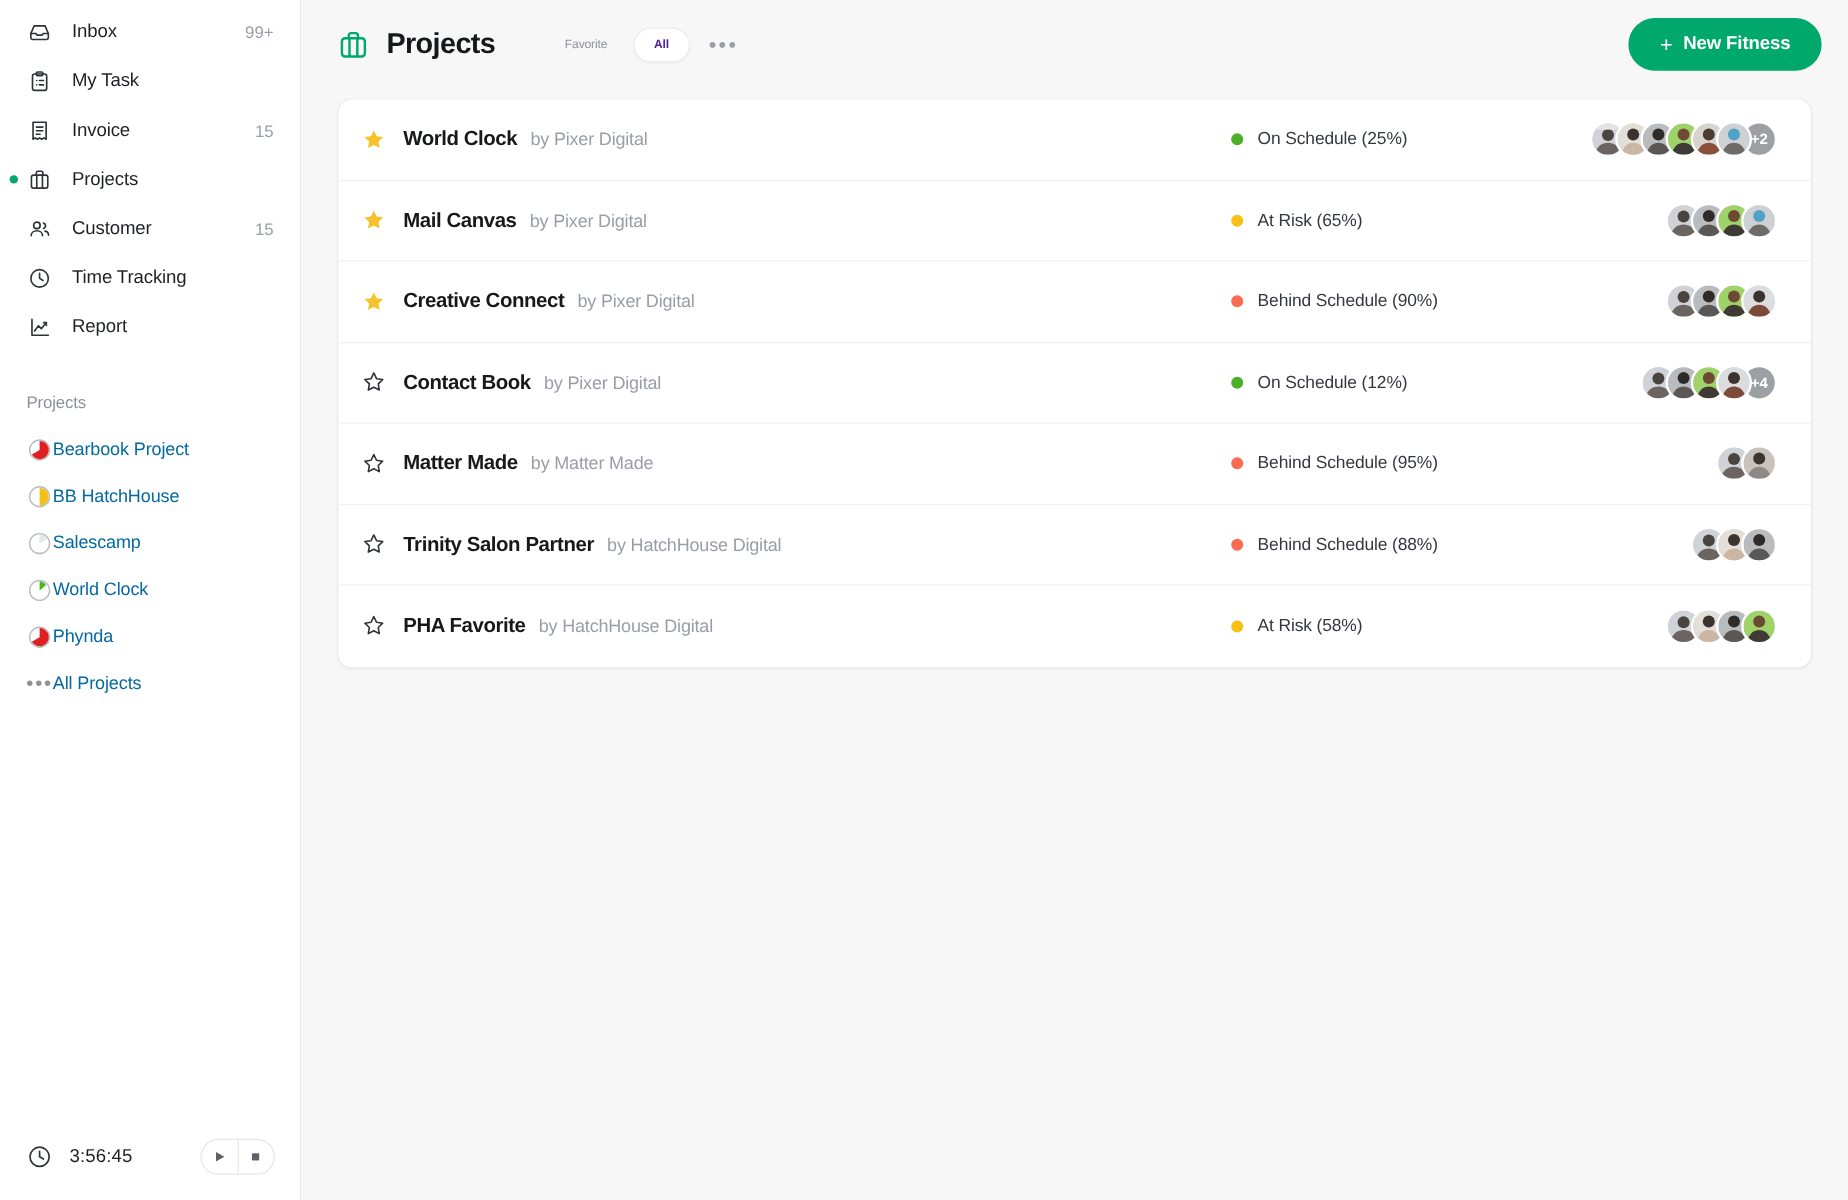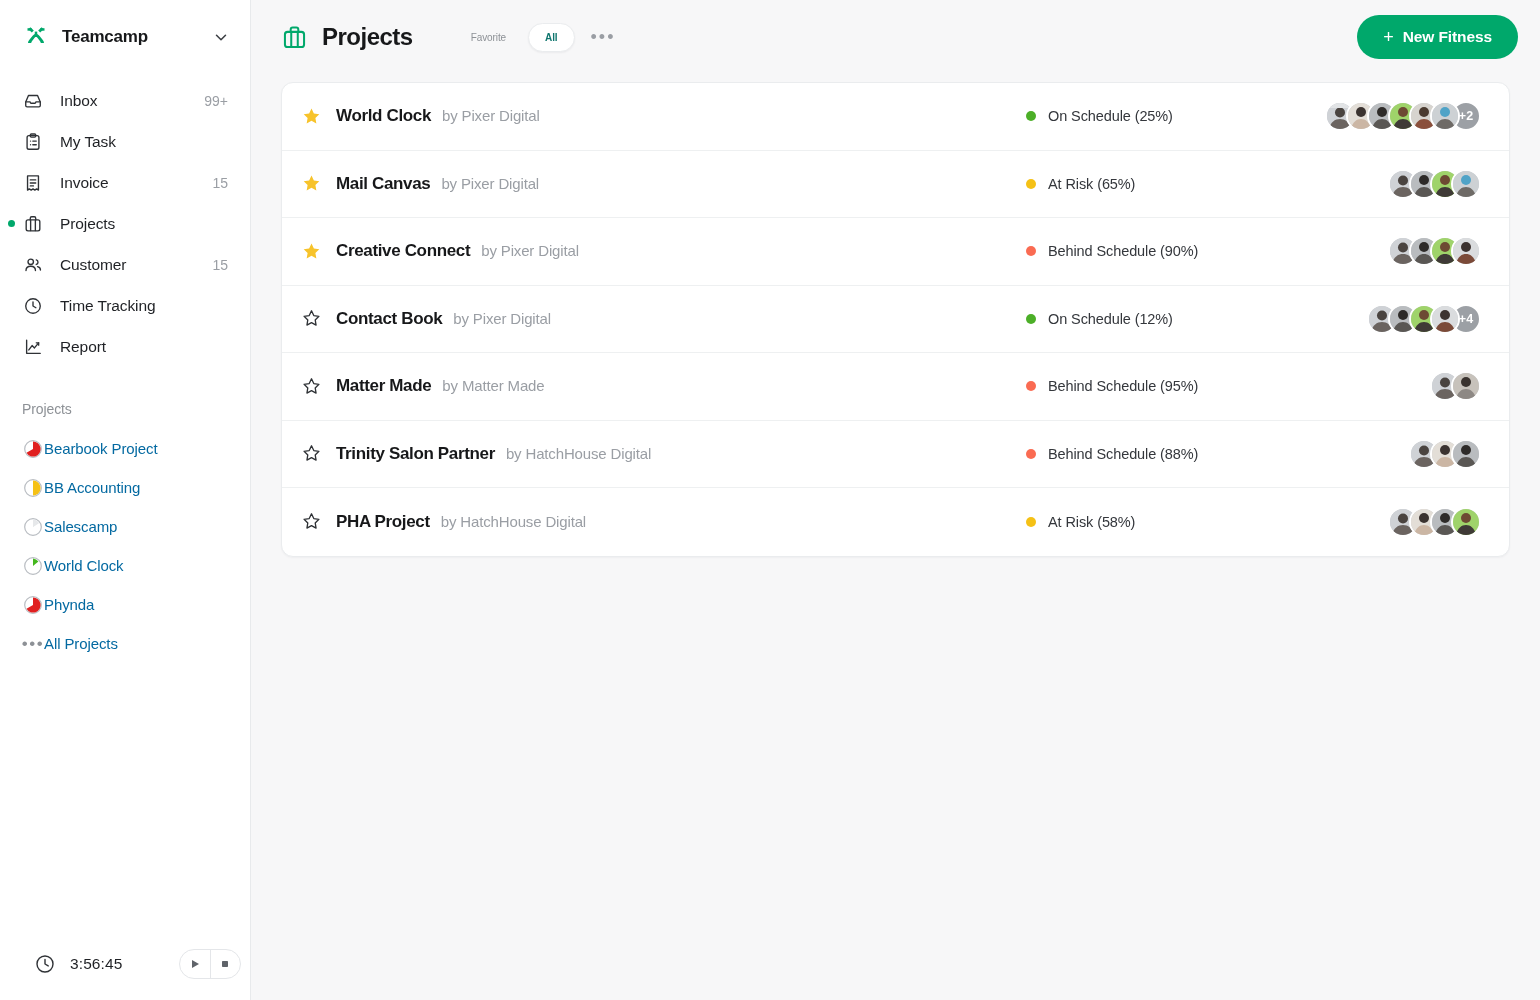--- a/index.html
+++ b/index.html
@@ -57,21 +57,21 @@
   .proj-item {
     display: flex; align-items: center;
     height: 39px; padding: 0 22px; cursor: pointer;
   }
   .proj-icon { width: 22px; height: 22px; flex: 0 0 22px; display:flex; align-items:center; justify-content:center;}
   .proj-label { font-size: 15px; color: #0369a1; letter-spacing: -0.1px; }
   .dots-icon { color: #8d9196; font-size: 17px; letter-spacing: 1.5px; line-height: 10px; }
 
   
   .timer-bar {
-    position: absolute; left: 12px; bottom: 0;
+    position: absolute; left: 0; bottom: 0;
     width: 251px; height: 72px;
     display: flex; align-items: center; padding: 0 22px;
   }
   .timer-clock { width: 22px; height: 22px; color: #2f3236; flex:0 0 22px;}
   .timer-value { margin-left: 14px; font-size: 15.5px; color: #1f2125; letter-spacing: 0.1px;}
   .timer-ctrls {
     margin-left: auto; display: flex; align-items: stretch;
     border: 1px solid #e4e6e9; border-radius: 16px;
     height: 30px; width: 62px; background: #fff; overflow: hidden;
   }
@@ -93,21 +93,21 @@
   .page-title {
     font-size: 24px; font-weight: bold; color: #17181a;
     margin-left: 14px; letter-spacing: -0.5px;
   }
   .tabs { display: flex; align-items: center; margin-left: 42px; gap: 6px;}
   .tab {
     font-size: 10px; color: #8d9196; padding: 8px 16px;
     border-radius: 18px; cursor: pointer; letter-spacing: -0.1px;
   }
   .tab.active {
-    background: #ffffff; color: #0f766e; font-weight: bold;
+    background: #ffffff; color: #4c1d95; font-weight: bold;
     border: 1px solid #eaecee;
     box-shadow: 0 1px 2px rgba(16,24,40,0.05);
   }
   .tabs-more { color: #9a9ea4; font-size: 18px; letter-spacing: 2px; line-height: 10px; padding: 0 10px; cursor:pointer;}
   .new-project-btn {
     margin-left: auto;
     background: #00a86b; color: #ffffff;
     font-size: 15.5px; font-weight: bold;
     border: none; border-radius: 22px;
     height: 44px; padding: 0 26px;
@@ -158,43 +158,20 @@
     flex: 0 0 30px;
   }
 </style>
 </head>
 <body>
 
 <div class="app">
 
   <aside class="sidebar">
 
-    <div class="brand">
-      <span class="brand-logo">
-        <svg viewBox="0 0 28 28" width="28" height="28">
-          <g fill="#00a86b">
-            <path d="M13 2 h2 v5 l3 -2.5 1.6 2.2 -3.4 2.6 h5.8 v-3 l2.6 1.2 -1.2 2.6 4 0 v2.4 h-5 l2.5 3 -2.2 1.6 -2.6 -3.4 v5.8 h3 l-1.2 2.6 -2.6 -1.2 0 4 h-2.4 v-5 l-3 2.5 -1.6 -2.2 3.4 -2.6 h-5.8 v3 l-2.6 -1.2 1.2 -2.6 -4 0 v-2.4 h5 l-2.5 -3 2.2 -1.6 2.6 3.4 v-5.8 h-3 l1.2 -2.6 2.6 1.2 z" opacity="0"></path>
-          </g>
-          <g fill="#00a86b">
-            <path d="M5.5 5.2 h4.2 v2.5 h-4.2 z"></path>
-            <path d="M8.4 4.2 l3.4 3.4 -2.0 2.0 -3.4 -3.4 z"></path>
-            <path d="M18.3 5.2 h4.2 v2.5 h-4.2 z"></path>
-            <path d="M19.6 4.2 l2.0 2.0 -3.4 3.4 -2.0 -2.0 z"></path>
-            <path d="M12.75 8.6 h2.5 v5.4 h-2.5 z"></path>
-            <path d="M10.2 13.3 c1.3 -1.6 2.3 -2.6 3.8 -2.6 c1.5 0 2.5 1.0 3.8 2.6 l2.6 3.2 c1.1 1.4 1.6 2.4 1.6 3.6 h-3.2 c0 -0.8 -0.4 -1.5 -1.1 -2.4 l-2.3 -2.9 c-0.6 -0.7 -1.0 -1.0 -1.4 -1.0 c-0.4 0 -0.8 0.3 -1.4 1.0 l-2.3 2.9 c-0.7 0.9 -1.1 1.6 -1.1 2.4 h-3.2 c0 -1.2 0.5 -2.2 1.6 -3.6 z"></path>
-          </g>
-        </svg>
-      </span>
-      <span class="brand-name">Teamcamp</span>
-      <span class="brand-caret">
-        <svg width="18" height="18" viewBox="0 0 20 20" fill="none" stroke="#3c3f44" stroke-width="1.7" stroke-linecap="round" stroke-linejoin="round">
-            <path d="M5 8 L10 13 L15 8"></path>
-          </svg>
-      </span>
-    </div>
 
     <nav class="nav">
 
       <div class="nav-item">
         <span class="nav-icon">
           <svg width="20" height="20" viewBox="0 0 22 22" fill="none" stroke="#2f3236" stroke-width="1.5" stroke-linecap="round" stroke-linejoin="round">
             <path d="M3 12 L6 5 H16 L19 12 V16 a1.5 1.5 0 0 1 -1.5 1.5 H4.5 A1.5 1.5 0 0 1 3 16 Z"></path>
             <path d="M3 12 H7.5 a0.5 0.5 0 0 1 0.5 0.5 a1 1 0 0 0 1 1 h4 a1 1 0 0 0 1 -1 a0.5 0.5 0 0 1 0.5 -0.5 H19"></path>
           </svg>
         </span>
@@ -292,21 +269,21 @@
         <span class="proj-label">Bearbook Project</span>
       </div>
 
       <div class="proj-item">
         <span class="proj-icon">
           <svg width="20" height="20" viewBox="0 0 20 20">
             <circle cx="10" cy="10" r="8.3" fill="#ffffff" stroke="#b9bdc2" stroke-width="1.2"></circle>
             <path d="M10 10 L10 2.4 A7.6 7.6 0 0 1 10 17.6 Z" fill="#f5c116"></path>
           </svg>
         </span>
-        <span class="proj-label">BB Accounting</span>
+        <span class="proj-label">BB HatchHouse</span>
       </div>
 
       <div class="proj-item">
         <span class="proj-icon">
           <svg width="20" height="20" viewBox="0 0 20 20">
             <circle cx="10" cy="10" r="8.3" fill="#ffffff" stroke="#b9bdc2" stroke-width="1.2"></circle>
             <path d="M10 10 L10 2.4 A7.6 7.6 0 0 1 16 6.3 Z" fill="#e6e8ea"></path>
             <path d="M10 10 L10 2.4 A7.6 7.6 0 0 1 15.5 5.4 Z" fill="#e6e8ea"></path>
             <path d="M10 10 L3.2 10 A6.8 6.8 0 0 1 10 3.2 Z" fill="#e6e8ea" opacity="0"></path>
           </svg>
@@ -617,21 +594,21 @@
         </span>
       </div>
 
       <div class="row">
         <span class="star-cell">
           <svg width="19" height="19" viewBox="0 0 20 20" fill="none" stroke="#2f3236" stroke-width="1.4" stroke-linejoin="round">
               <path d="M10 1.9 l2.4 5 5.4 0.8 -3.9 3.8 0.9 5.4 -4.8 -2.5 -4.8 2.5 0.9 -5.4 -3.9 -3.8 5.4 -0.8 Z"></path>
             </svg>
         </span>
         <span class="name-cell">
-          <span class="proj-name">PHA Project</span>
+          <span class="proj-name">PHA Favorite</span>
           <span class="proj-by">by HatchHouse Digital</span>
         </span>
         <span class="status-cell">
           <span class="status-dot" style="background:#f5c116"></span>
           <span class="status-text">At Risk (58%)</span>
         </span>
         <span class="avatars">
           <span class="avatar"><svg width="26" height="26" viewBox="0 0 26 26">
                 <rect width="26" height="26" fill="#cfd2d6"></rect>
                 <circle cx="13" cy="9.5" r="5" fill="#4a4440"></circle>

